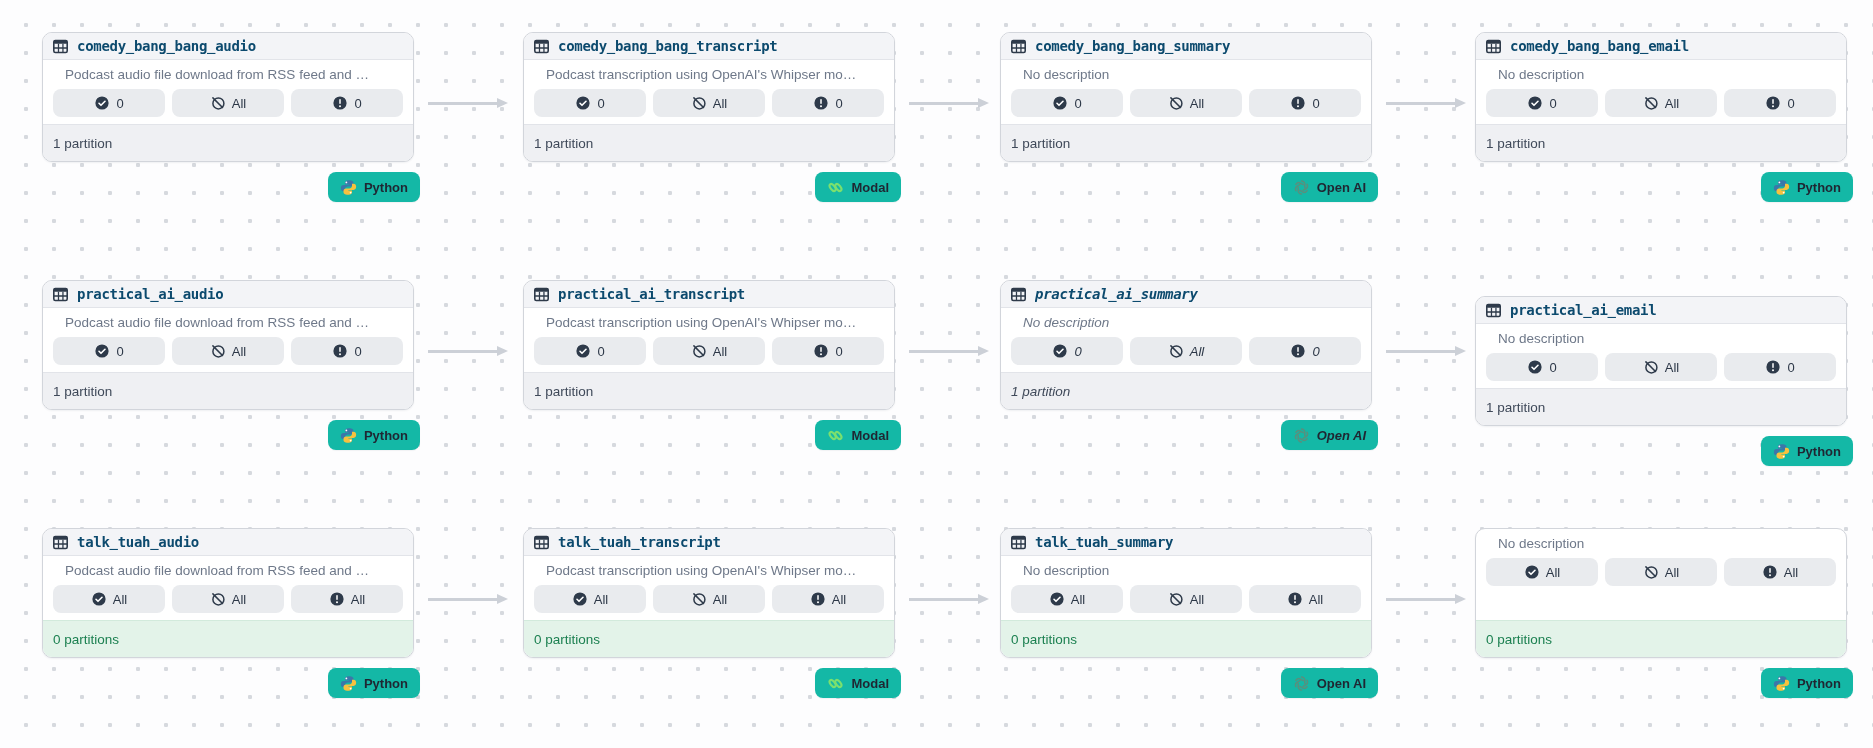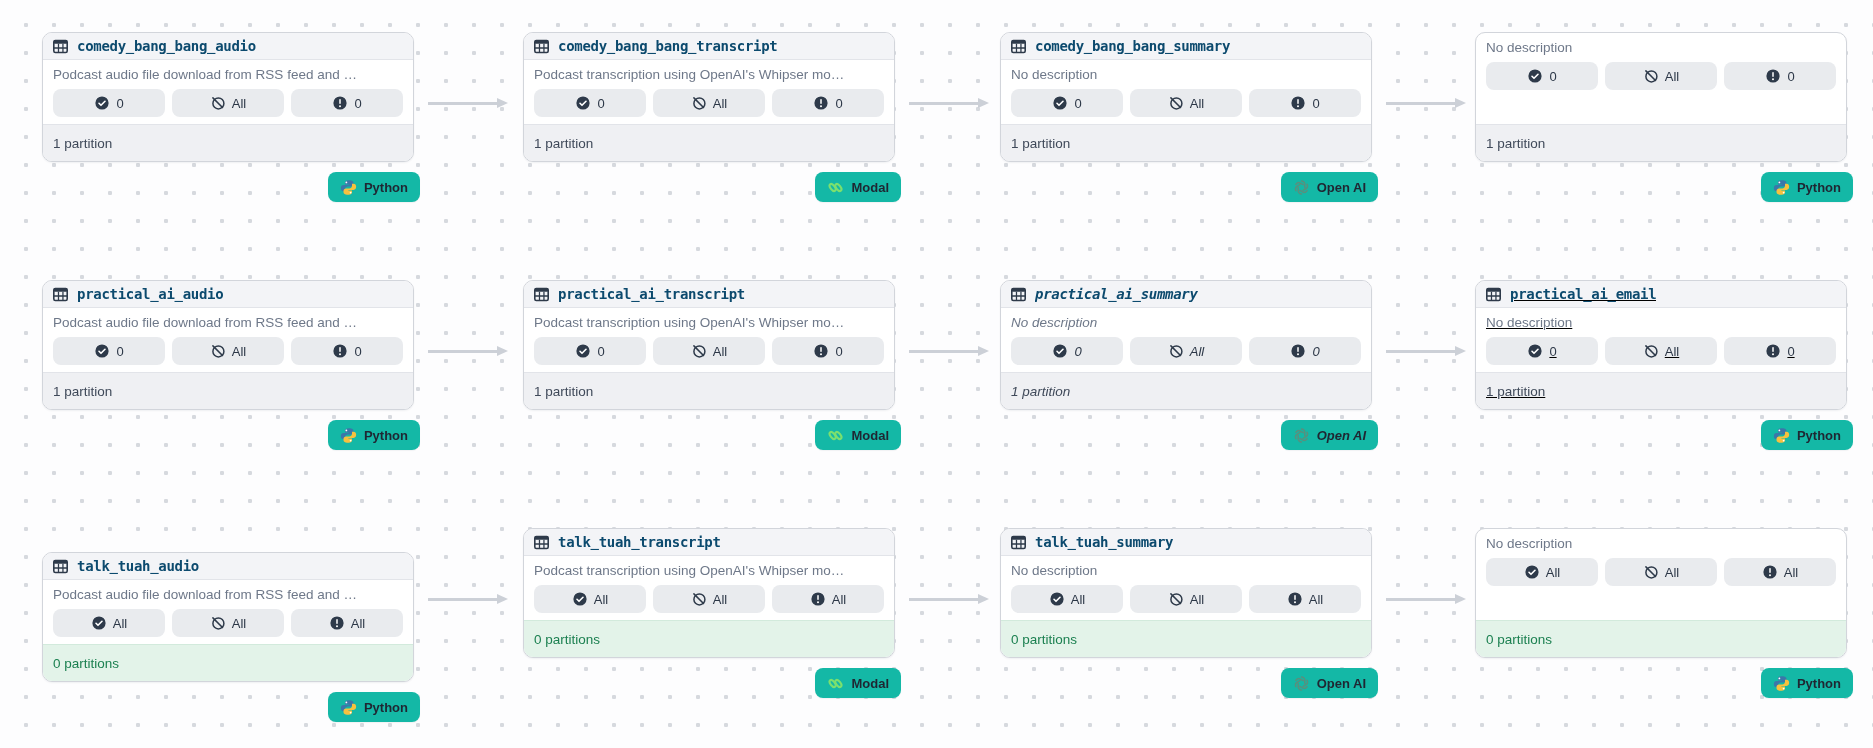--- a/index.html
+++ b/index.html
@@ -30,21 +30,21 @@
   .card-header{
     display:flex;align-items:center;gap:8px;background:#f3f4f7;
     border-bottom:1px solid #e2e4e9;height:27px;padding:0 9px;flex:none;
   }
   .card-title{
     font-family:"DejaVu Sans Mono","Liberation Mono",monospace;
     font-weight:bold;font-size:14px;color:#0c4a6e;letter-spacing:-.3px;
     white-space:nowrap;overflow:hidden;
   }
   .card-desc{
-    margin:7px 10px 0;font-size:13.5px;color:#6e7889;
+    margin:7px 22px 0;font-size:13.5px;color:#6e7889;
     white-space:nowrap;overflow:hidden;
   }
   .badges{display:flex;gap:7px;margin:7px 10px 0}
   .badge{
     flex:1;display:flex;align-items:center;justify-content:center;gap:6px;
     background:#e9ebee;border-radius:8px;height:28px;
     font-size:13px;color:#2c3747;
   }
   .badge svg,.card-header svg,.tag svg{display:block;flex:none}
   .card-footer{
@@ -262,20 +262,30 @@
               </g>
             </svg>
           </span>
         <span>Open AI</span>
       </span>
     </div>
   </div>
 
   <div class="node" style="left: 1475px; top: 32px;">
     <div class="card">
+      <div class="card-header">
+        <span class="hicon">
+            <svg width="17" height="17" viewBox="0 0 16 16">
+              <rect x="1.7" y="2.3" width="12.6" height="11.4" rx="1.4" fill="none" stroke="var(--icon-dark)" stroke-width="1.5"></rect>
+              <rect x="1.7" y="2.3" width="12.6" height="3.2" rx="1" fill="var(--icon-dark)"></rect>
+              <path d="M1.7 9.4h12.6M6.1 5.5v8.2M10.3 5.5v8.2" stroke="var(--icon-dark)" stroke-width="1.2" fill="none"></path>
+            </svg>
+          </span>
+        <span class="card-title">comedy_bang_bang_email</span>
+      </div>
       <div class="card-desc">No description</div>
       <div class="badges">
         <span class="badge">
           <span class="bicon">
               <svg width="16" height="16" viewBox="0 0 16 16">
                 <circle cx="8" cy="8" r="6.6" fill="var(--icon-dark)"></circle>
                 <path d="M5 8.3l2 2 4-4" stroke="#fff" stroke-width="1.6" fill="none" stroke-linecap="round" stroke-linejoin="round"></path>
               </svg>
             </span>
           <span>0</span>
@@ -510,21 +520,21 @@
               <g transform="rotate(300 8 8)">
                 <path d="M8 1.9a3.1 3.1 0 0 1 3.1 3.1v3"></path>
               </g>
             </svg>
           </span>
         <span>Open AI</span>
       </span>
     </div>
   </div>
 
-  <div class="node" style="left: 1475px; top: 280px; text-decoration: underline;">
+  <div class="node" style="left: 1475px; top: 296px;">
     <div class="card">
       <div class="card-header">
         <span class="hicon">
             <svg width="17" height="17" viewBox="0 0 16 16">
               <rect x="1.7" y="2.3" width="12.6" height="11.4" rx="1.4" fill="none" stroke="var(--icon-dark)" stroke-width="1.5"></rect>
               <rect x="1.7" y="2.3" width="12.6" height="3.2" rx="1" fill="var(--icon-dark)"></rect>
               <path d="M1.7 9.4h12.6M6.1 5.5v8.2M10.3 5.5v8.2" stroke="var(--icon-dark)" stroke-width="1.2" fill="none"></path>
             </svg>
           </span>
         <span class="card-title">practical_ai_email</span>
@@ -572,21 +582,21 @@
               <circle cx="6" cy="3.2" r="0.85" fill="#fff"></circle>
               <path fill="var(--python-yellow)" d="M8.1 14.9c2 0 3.2-.9 3.2-2.4v-1.6H7.9v-.6h4.8c1.6 0 2.5-1.2 2.5-2.9s-.9-2.9-2.5-2.9h-1.4v1.9c0 1.4-1.2 2.5-2.6 2.5H5.6c-1.3 0-2.3 1-2.3 2.3v1.3c0 1.5 1.6 2.4 3.3 2.4z"></path>
               <circle cx="10" cy="12.8" r="0.85" fill="#fff"></circle>
             </svg>
           </span>
         <span>Python</span>
       </span>
     </div>
   </div>
 
-  <div class="node" style="left: 42px; top: 552px;">
+  <div class="node" style="left: 42px; top: 528px;">
     <div class="card">
       <div class="card-header">
         <span class="hicon">
             <svg width="17" height="17" viewBox="0 0 16 16">
               <rect x="1.7" y="2.3" width="12.6" height="11.4" rx="1.4" fill="none" stroke="var(--icon-dark)" stroke-width="1.5"></rect>
               <rect x="1.7" y="2.3" width="12.6" height="3.2" rx="1" fill="var(--icon-dark)"></rect>
               <path d="M1.7 9.4h12.6M6.1 5.5v8.2M10.3 5.5v8.2" stroke="var(--icon-dark)" stroke-width="1.2" fill="none"></path>
             </svg>
           </span>
         <span class="card-title">talk_tuah_audio</span>

